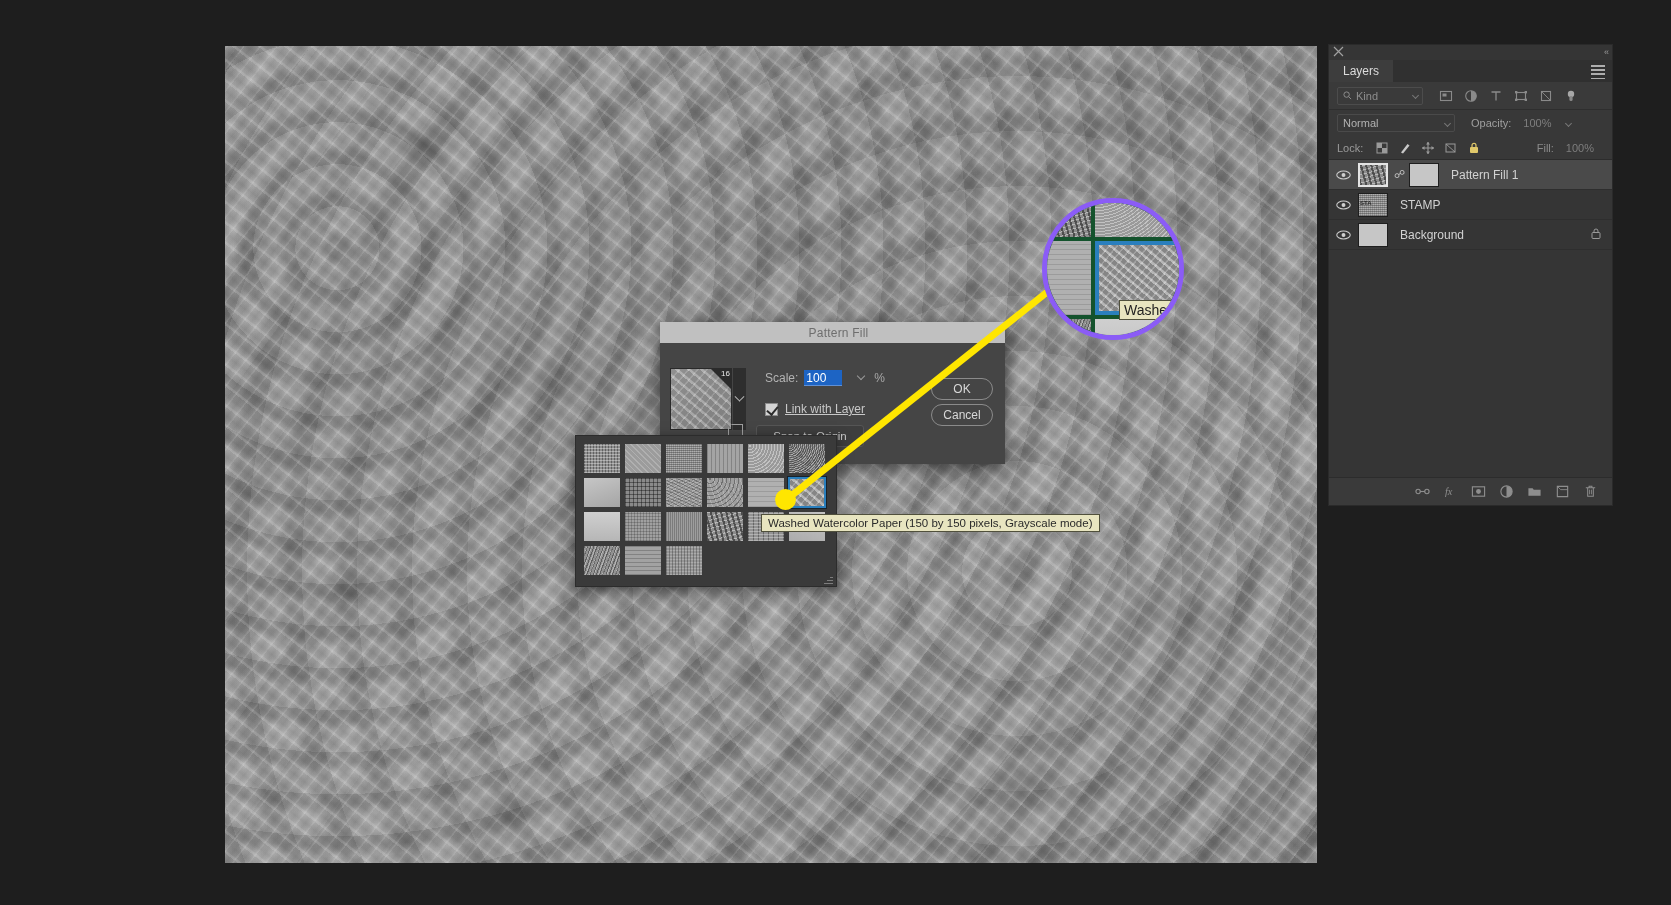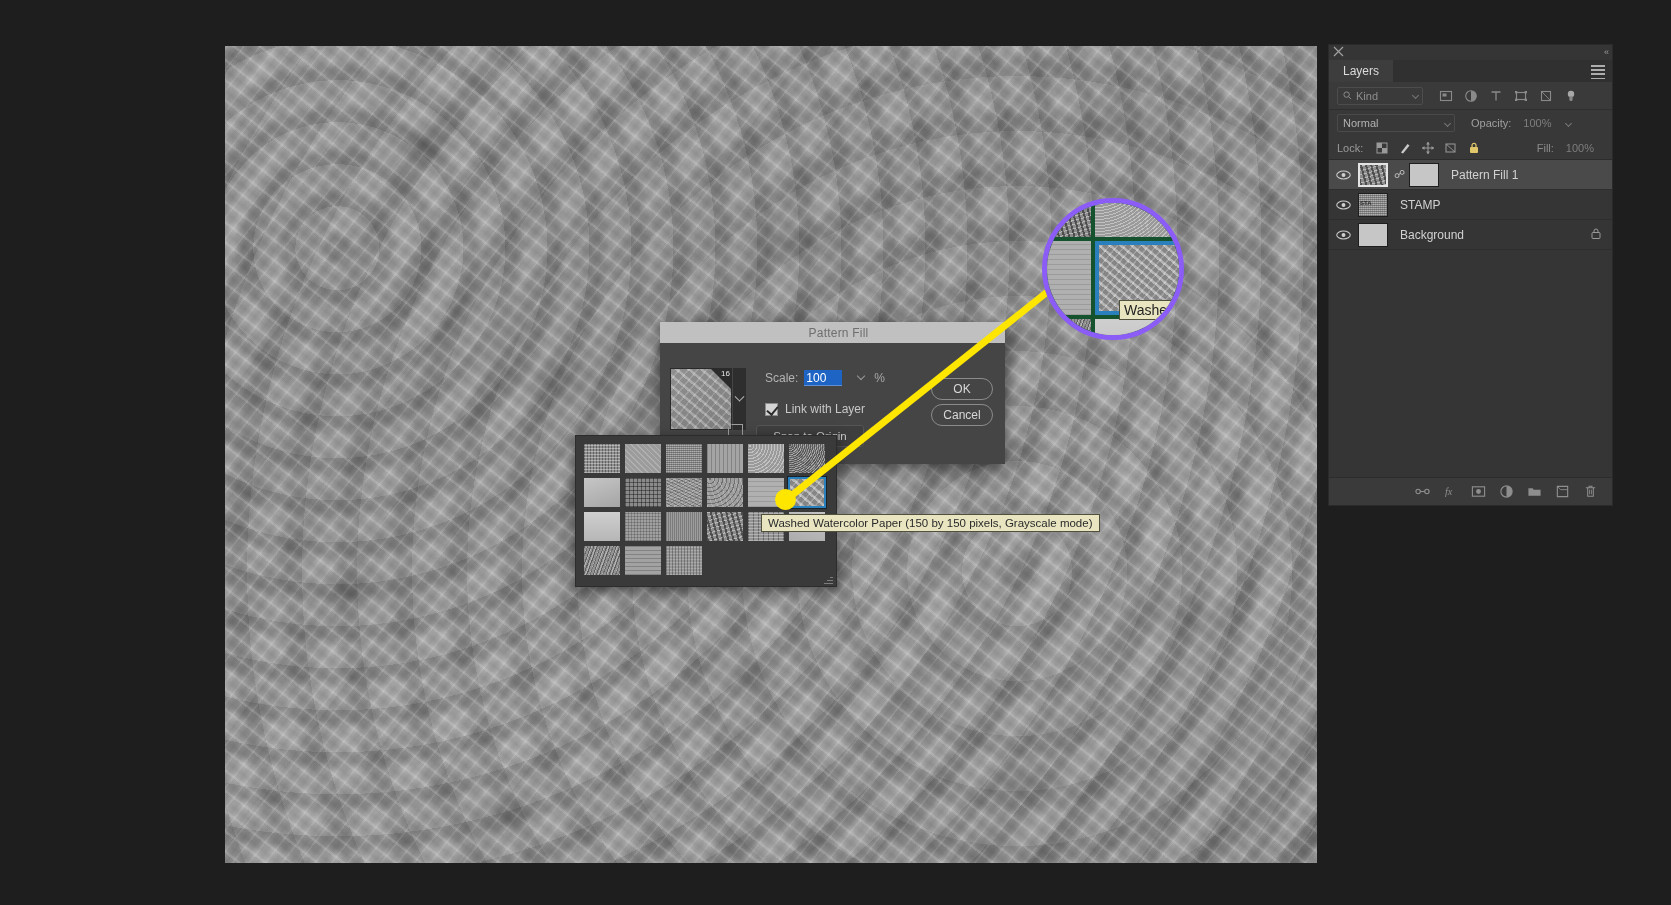--- a/index.html
+++ b/index.html
@@ -92,21 +92,21 @@
   .mini-chev { width: 6px; height: 6px; border-right: 1.3px solid #9a9a9a; border-bottom: 1.3px solid #9a9a9a;
                transform: rotate(45deg); margin: -4px 4px 0 10px; }
   .pct { font-size: 12px; color: #a8a8a8; }
 
   .row-link { position: absolute; left: 105px; top: 59px; display: flex; align-items: center; gap: 7px; }
   .cbx { width: 13px; height: 13px; background: #d4d4d4; border: 1px solid #8c8c8c; position: relative; }
   .cbx::after {
     content: ""; position: absolute; left: 3px; top: 0px; width: 5px; height: 9px;
     border-right: 2px solid #2b2b2b; border-bottom: 2px solid #2b2b2b; transform: rotate(40deg);
   }
-  .row-link .lbl { font-size: 12px; color: #c8c8c8; }
+  .row-link .lbl { font-size: 12px; color: #c8c8c8; text-decoration: underline; }
 
   .snap-btn {
     position: absolute; left: 96px; top: 82px; width: 108px; height: 22px;
     background: #3e3e3e; border: 1px solid #555; border-radius: 3px;
     display: flex; align-items: center; justify-content: center;
     font-size: 11.5px; color: #cacaca;
   }
   .origin-icon {
     position: absolute; left: 68px; top: 84px; width: 12px; height: 12px;
     border: 1.4px solid #9e9e9e; border-top-color: transparent; border-right-color: transparent;

